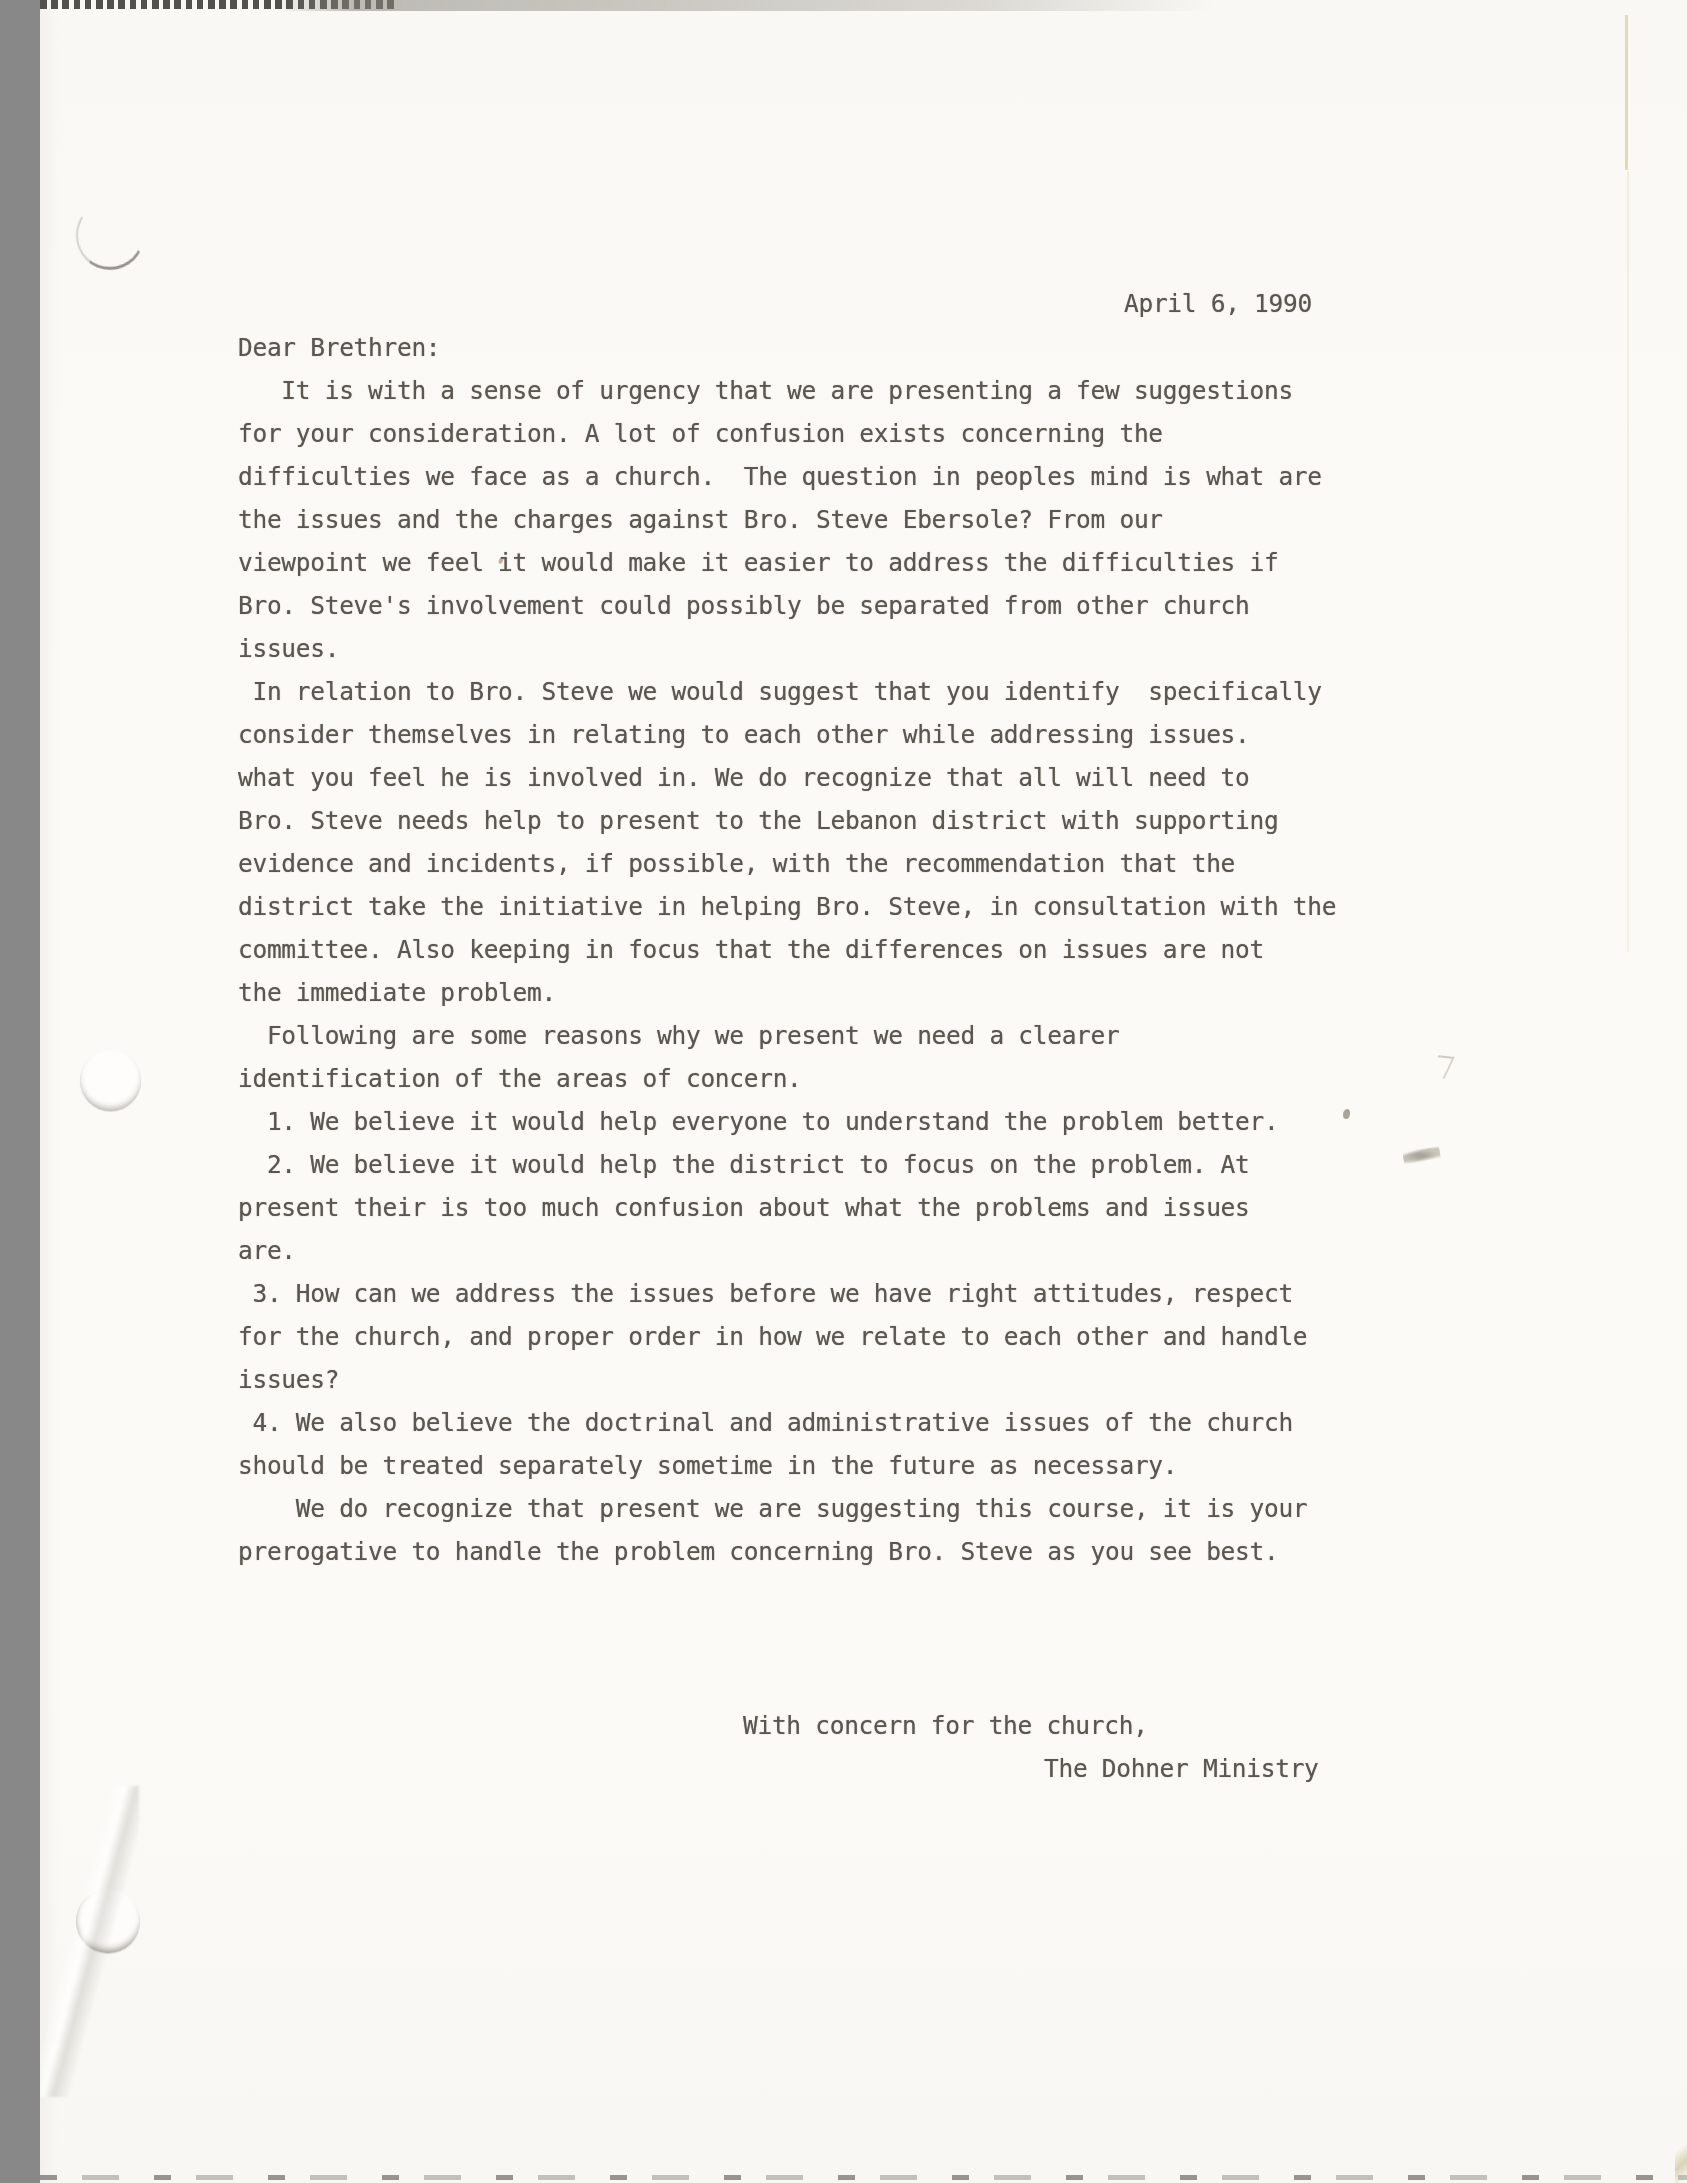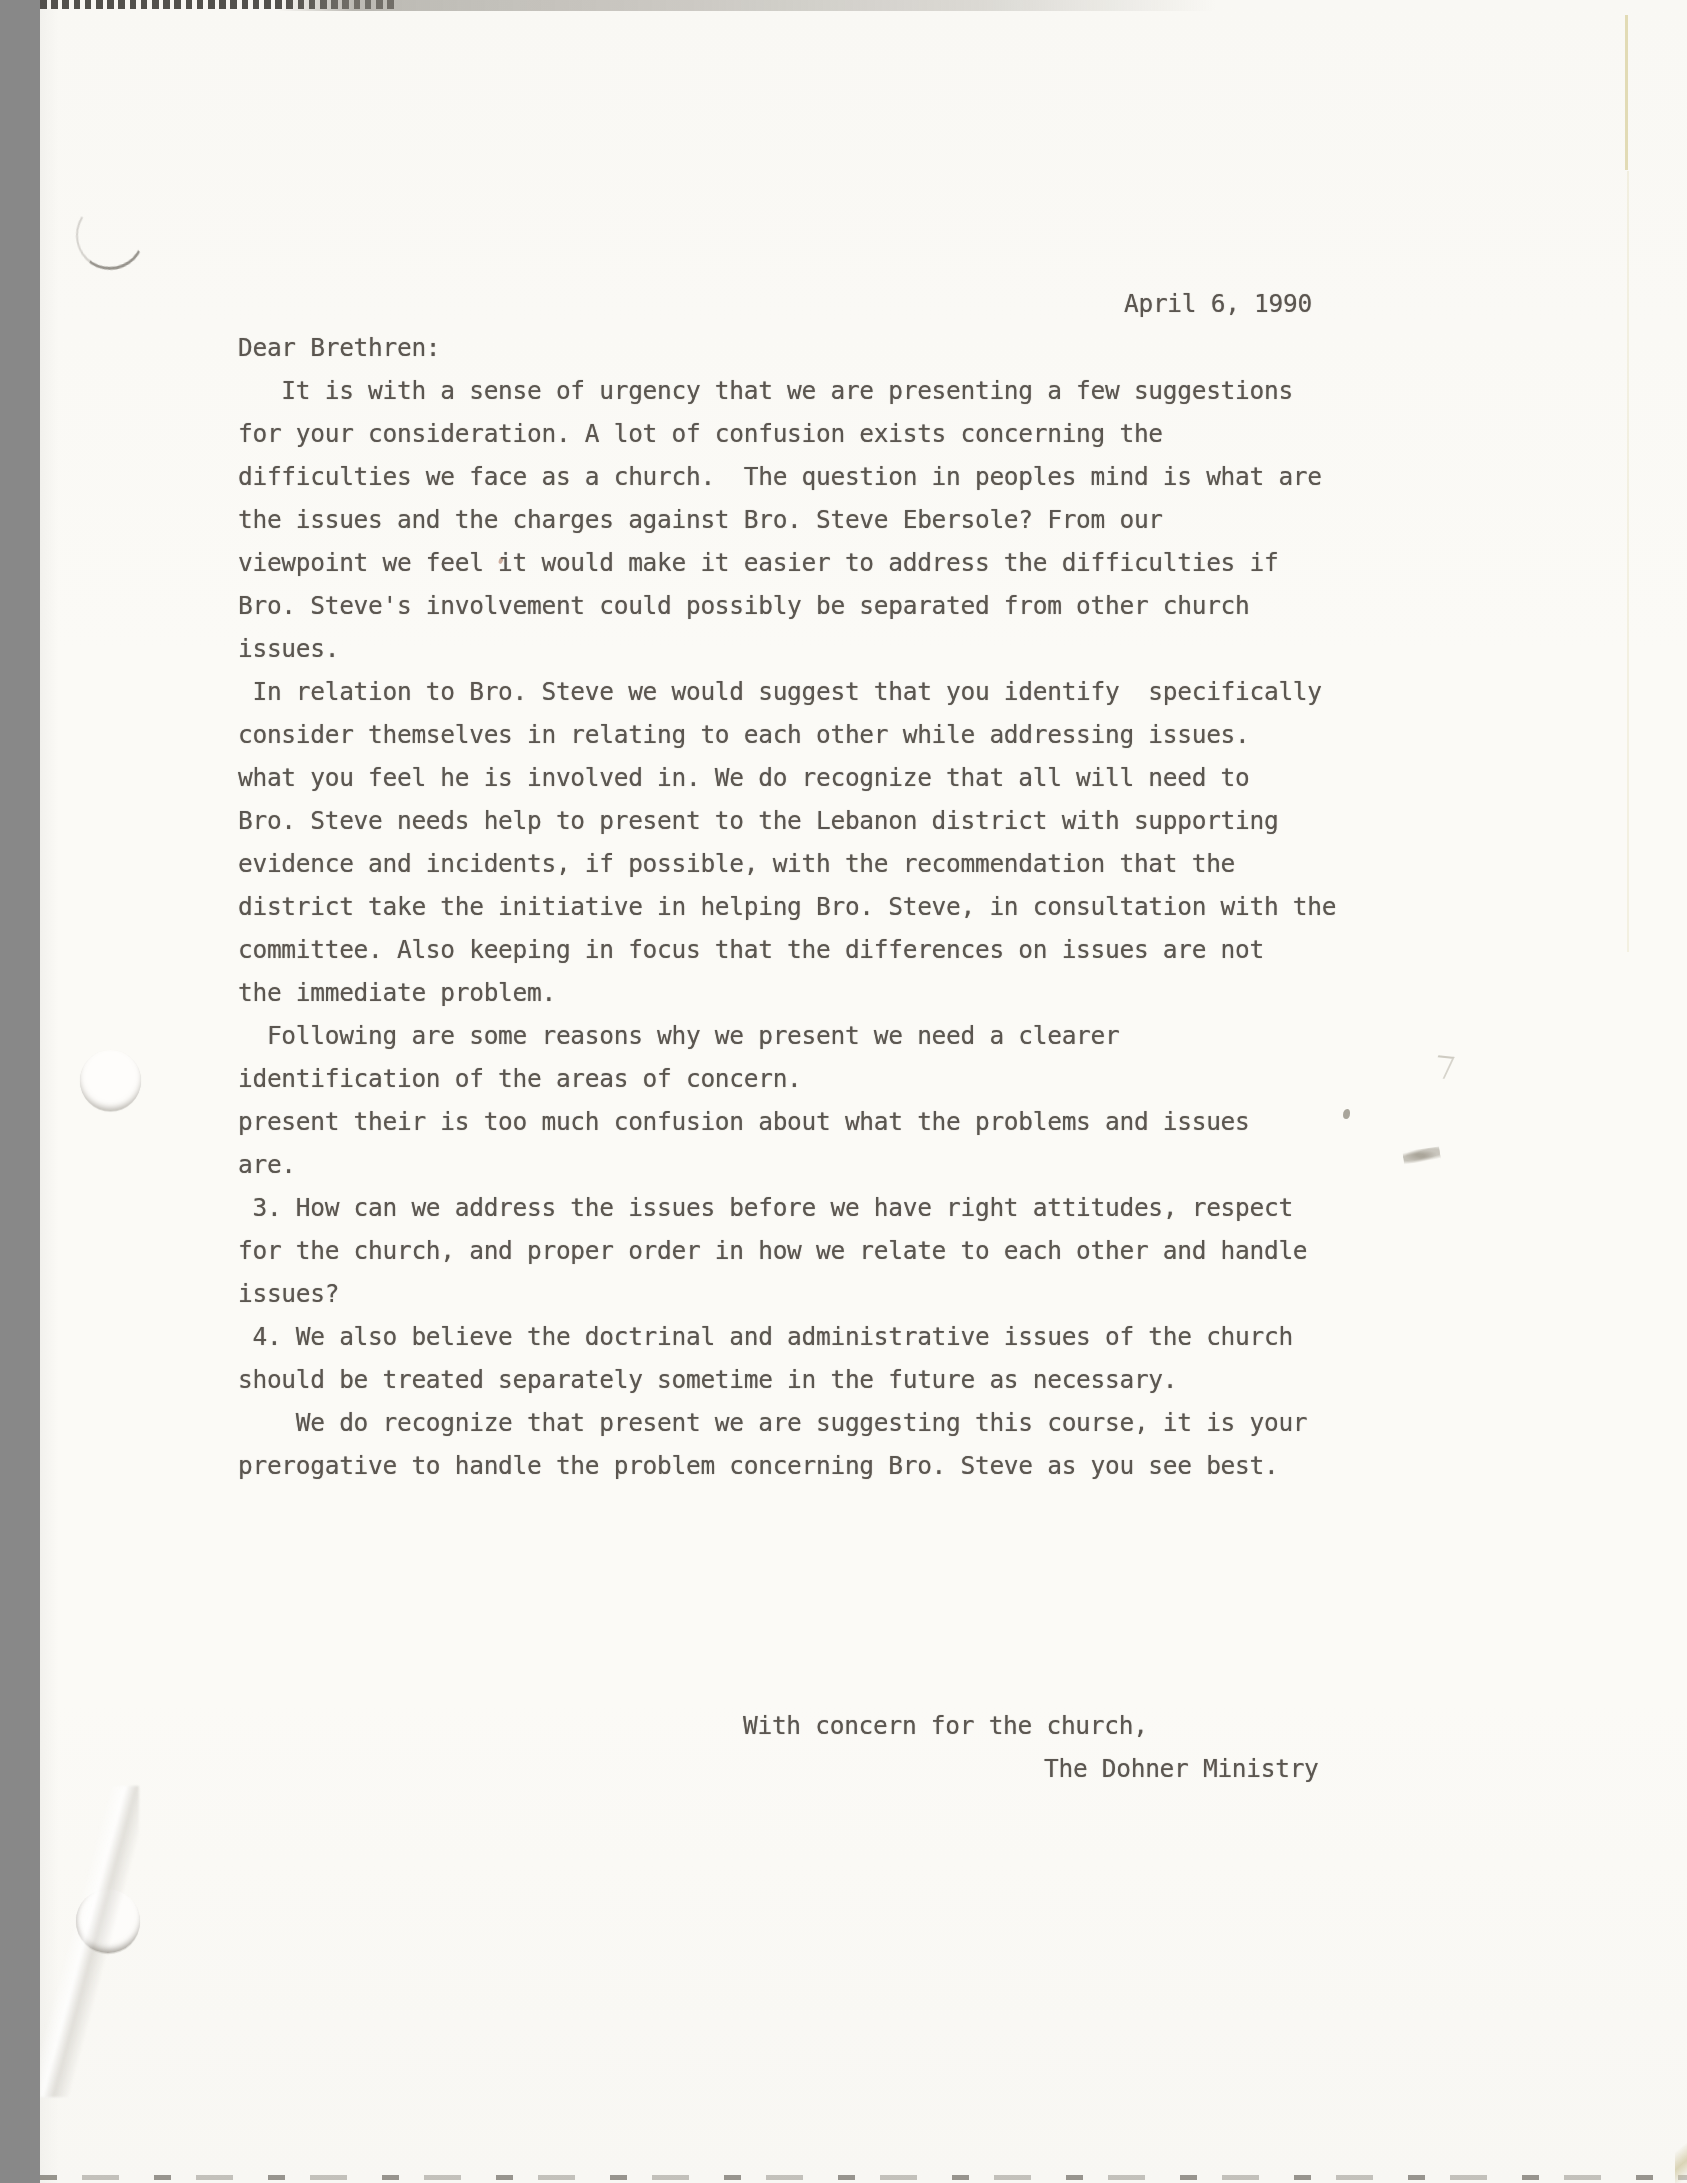--- a/index.html
+++ b/index.html
@@ -223,20 +223,22 @@
     <div class="txt line"> In relation to Bro. Steve we would suggest that you identify  specifically</div>
     <div class="txt line">consider themselves in relating to each other while addressing issues.</div>
     <div class="txt line">what you feel he is involved in. We do recognize that all will need to</div>
     <div class="txt line">Bro. Steve needs help to present to the Lebanon district with supporting</div>
     <div class="txt line">evidence and incidents, if possible, with the recommendation that the</div>
     <div class="txt line">district take the initiative in helping Bro. Steve, in consultation with the</div>
     <div class="txt line">committee. Also keeping in focus that the differences on issues are not</div>
     <div class="txt line">the immediate problem.</div>
     <div class="txt line">  Following are some reasons why we present we need a clearer</div>
     <div class="txt line">identification of the areas of concern.</div>
+    <div class="txt line">  1. We believe it would help everyone to understand the problem better.</div>
+    <div class="txt line">  2. We believe it would help the district to focus on the problem. At</div>
     <div class="txt line">present their is too much confusion about what the problems and issues</div>
     <div class="txt line">are.</div>
     <div class="txt line"> 3. How can we address the issues before we have right attitudes, respect</div>
     <div class="txt line">for the church, and proper order in how we relate to each other and handle</div>
     <div class="txt line">issues?</div>
     <div class="txt line"> 4. We also believe the doctrinal and administrative issues of the church</div>
     <div class="txt line">should be treated separately sometime in the future as necessary.</div>
     <div class="txt line">    We do recognize that present we are suggesting this course, it is your</div>
     <div class="txt line">prerogative to handle the problem concerning Bro. Steve as you see best.</div>
   </div>

